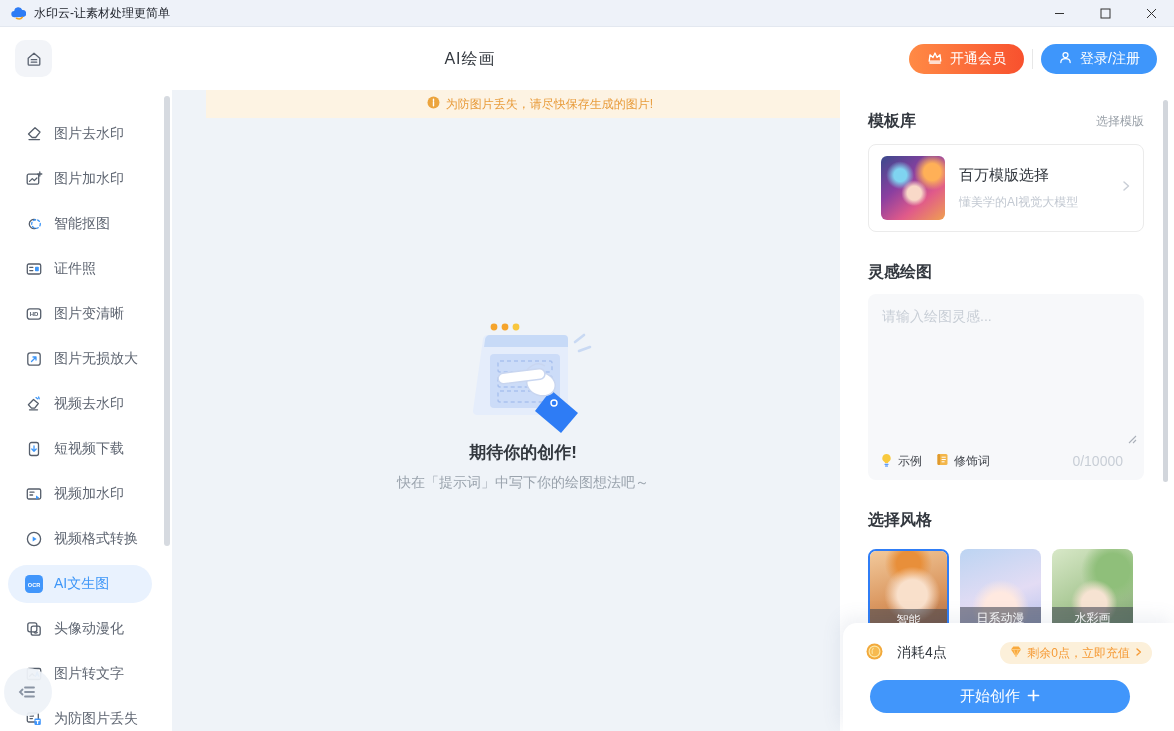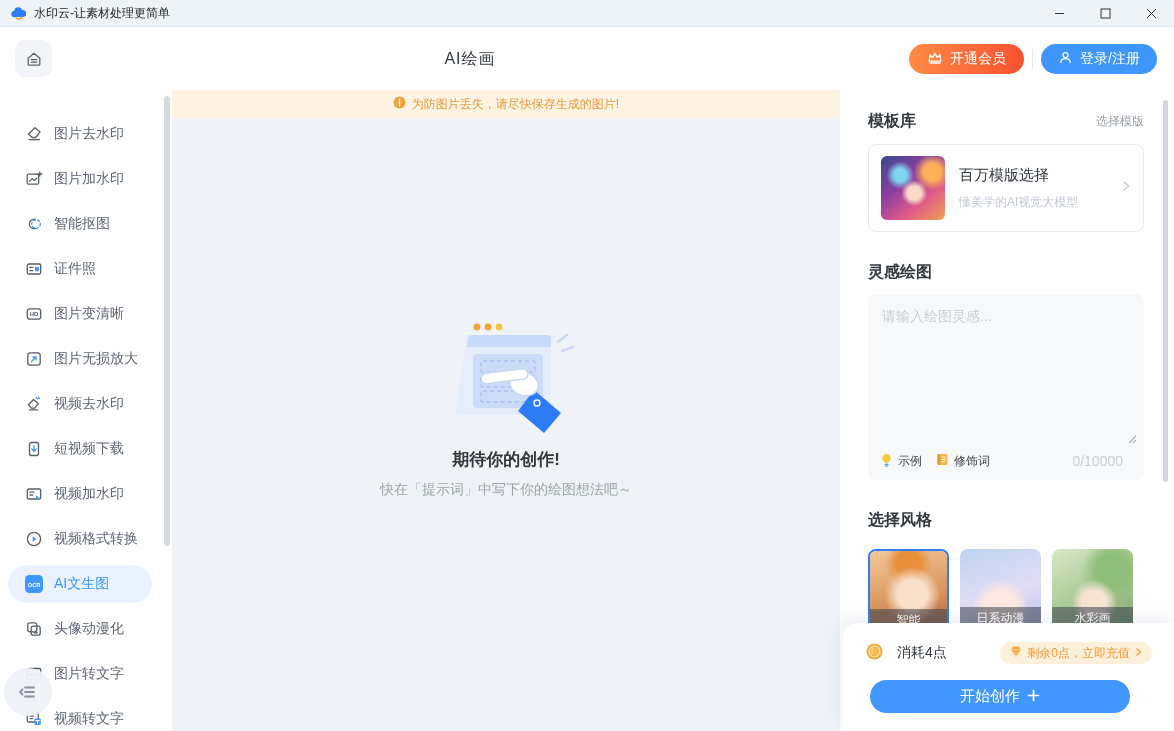--- a/index.html
+++ b/index.html
@@ -24,24 +24,24 @@
 
   
   .sidebar{position:absolute;top:90px;left:0;width:172px;bottom:0;background:#fff;padding-top:21px;box-sizing:border-box;}
   .s-item{height:45px;display:flex;align-items:center;padding-left:25px;gap:11px;cursor:pointer;font-size:14px;color:#5f6672;white-space:nowrap;}
   .s-item .icn{width:18px;height:18px;flex:none;display:flex;align-items:center;justify-content:center;}
   .s-item.active{height:38px;margin:3.5px 20px 3.5px 8px;padding-left:17px;background:#e9f2fe;border-radius:20px;color:#3d96f8;font-weight:500;}
   .side-scroll{position:absolute;top:6px;right:2px;width:6px;height:450px;background:#d6dae0;border-radius:3px;cursor:pointer;}
   .collapse-fab{position:absolute;left:4px;top:668px;width:48px;height:48px;border-radius:50%;background:rgba(238,242,248,.95);display:flex;align-items:center;justify-content:center;cursor:pointer;z-index:30;}
 
   
-  .main{position:absolute;top:90px;left:172px;width:668px;bottom:0;background:#eff3f8;}
+  .main{position:absolute;top:90px;left:172px;width:668px;bottom:0;background:#eff3f8;padding-left:34px;}
   .banner{height:28px;background:#fdf3e3;display:flex;align-items:center;justify-content:center;gap:6px;font-size:12px;color:#e89c3c;}
   .empty{position:absolute;top:228px;left:50%;transform:translateX(-50%);width:420px;text-align:center;}
-  .empty-title{margin-top:8px;font-size:17px;font-weight:bold;color:#33383f;text-align:center;}
+  .empty-title{margin-top:1px;font-size:17px;font-weight:bold;color:#33383f;text-align:center;}
   .empty-sub{margin-top:10px;font-size:14px;color:#9aa3ad;}
 
   
   .rpanel{position:absolute;top:90px;left:840px;width:334px;bottom:0;background:#fff;}
   .sec-title{font-size:16px;font-weight:600;color:#33383f;}
   .tpl-head{position:absolute;top:21px;left:28px;right:30px;display:flex;align-items:center;justify-content:space-between;}
   .tpl-link{font-size:12px;color:#9aa1a9;font-weight:400;cursor:pointer;}
   .tpl-card{position:absolute;top:54px;left:28px;width:276px;height:88px;box-sizing:border-box;border:1px solid #ebebeb;border-radius:8px;display:flex;align-items:center;padding:0 10px 0 12px;cursor:pointer;background:#fff;}
   .tpl-img{width:64px;height:64px;border-radius:6px;flex:none;background:
     radial-gradient(circle at 52% 58%, #f9d9c8 0 14%, rgba(249,217,200,0) 26%),
@@ -260,21 +260,21 @@
     </div>
     <div class="s-item">
       <span class="icn">
           <svg width="18" height="18" viewBox="0 0 18 18" fill="none" stroke="#555e6b" stroke-width="1.3" stroke-linecap="round" stroke-linejoin="round">
             <rect x="2.3" y="3" width="11" height="9" rx="1.5"></rect>
             <path d="M5 6h3.4M5 8.6h2.4"></path>
             <rect x="9.4" y="8.6" width="6.4" height="6.4" rx="1.2" fill="#4196fb" stroke="none"></rect>
             <path d="M11 10.6h3.2M12.6 10.6v3" stroke="#fff" stroke-width="1.2"></path>
           </svg>
         </span>
-      <span class="s-label">视频转文字</span>
+      <span class="s-label">为防图片丢失</span>
     </div>
     <div class="side-scroll"></div>
   </div>
 
   <div class="collapse-fab">
     <svg width="22" height="22" viewBox="0 0 22 22" fill="none" stroke="#8a94a3" stroke-width="1.8" stroke-linecap="round">
         <path d="M8 6.5h9M8 11h9M8 15.5h9"></path>
         <path d="M5.5 8.5L3 11l2.5 2.5"></path>
       </svg>
   </div>

